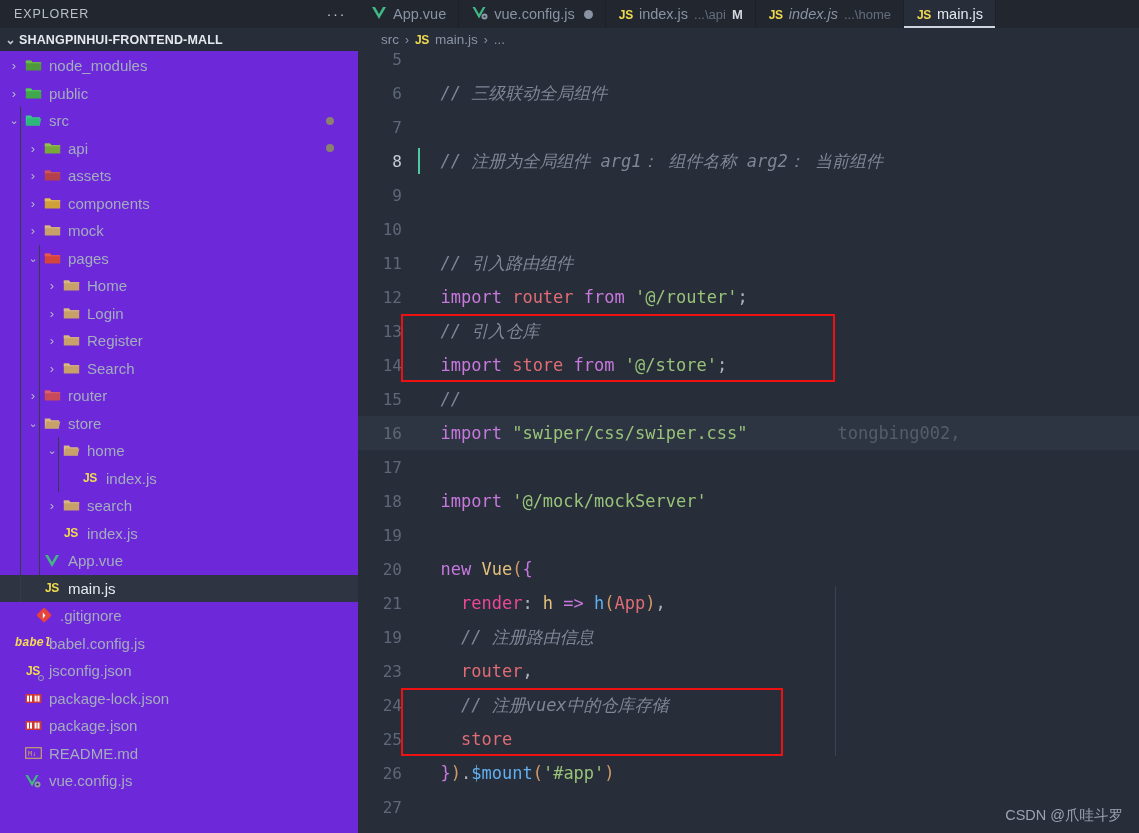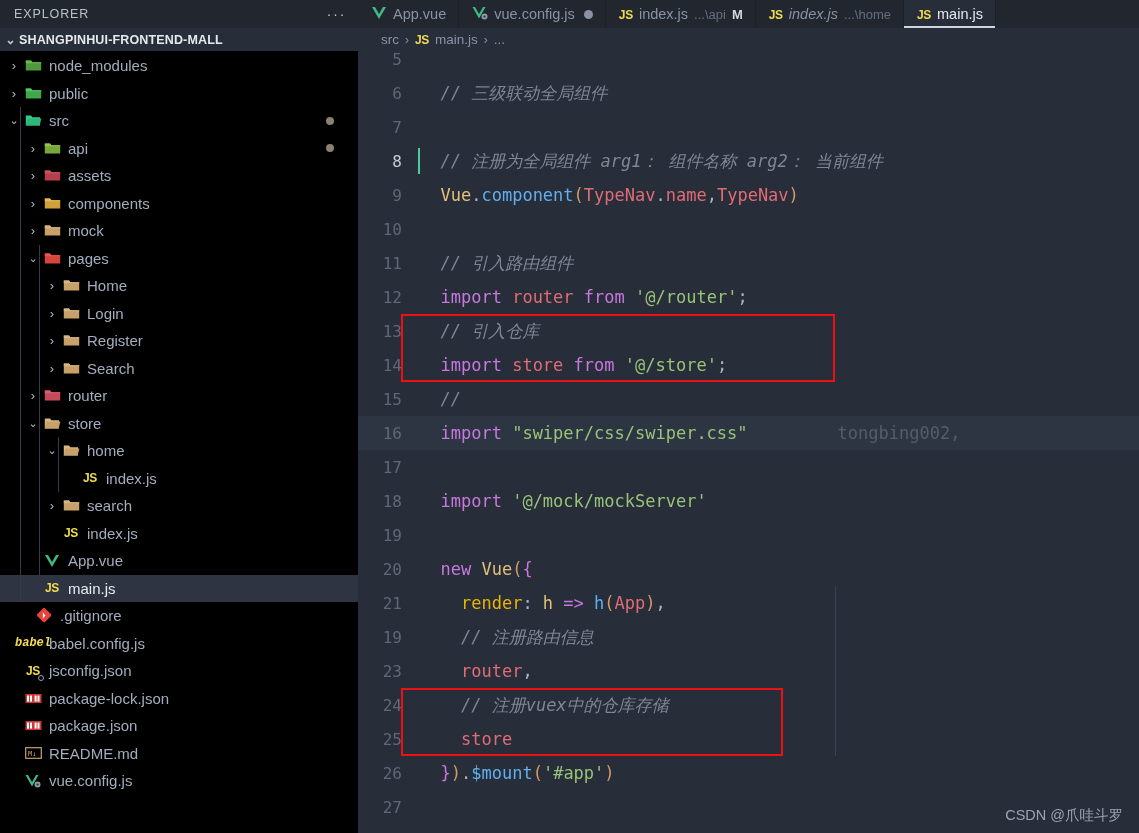--- a/index.html
+++ b/index.html
@@ -12,21 +12,21 @@
   #app {
     position: relative;
     width: 1139px; height: 833px;
     display: flex;
     background: #232834;
   }
 
   
   .sidebar {
     width: 358px; height: 833px;
-    background: #000000;
+    background: #6d28d9;
     display: flex; flex-direction: column;
     flex: 0 0 358px;
     position: relative;
   }
   .sb-header {
     height: 28px;
     display: flex; align-items: center;
     padding: 0 12px 0 14px;
     color: #b9c0cb;
     font-size: 12.5px;
@@ -191,21 +191,21 @@
   
   .kw  { color: #c678dd; }
   .var { color: #e06c75; }
   .str { color: #98c379; }
   .cmt { color: #7f8696; font-style: italic; text-align: center; }
   .fn  { color: #61afef; }
   .cls { color: #e5c07b; }
   .pun { color: #abb2bf; }
   .par { color: #d19a66; }
   .par2{ color: #c678dd; }
-  .prop{ color: #eab308; }
+  .prop{ color: #ec4899; }
   .blame {
     color: #555d6c;
     font-size: 17px;
   }
 
   
   .redbox {
     position: absolute;
     border: 2px solid #ee1111;
     pointer-events: none;
@@ -552,21 +552,21 @@
       <span class="sep">›</span>
       <span>...</span>
     </div>
 
     <div class="editor" id="editor">
       <div class="codelines" id="codelines">
           <div class="cline"><span class="lnum">5</span><span class="ctext"></span></div>
           <div class="cline"><span class="lnum">6</span><span class="ctext"><span class="pun">  </span><span class="cmt">// 三级联动全局组件</span></span></div>
           <div class="cline"><span class="lnum">7</span></div>
           <div class="cline cur"><span class="lnum">8</span><span class="ctext"><span class="pun">  </span><span class="cmt">// 注册为全局组件 arg1： 组件名称 arg2： 当前组件</span></span><span class="cursor-mark"></span></div>
-          <div class="cline"><span class="lnum">9</span><span class="ctext"><span class="pun">  </span><span class="cls">Vue</span><span class="pun">.</span><span class="fn">component</span><span class="par">(</span><span class="var">TypeNav</span><span class="pun">.</span><span class="var">name</span><span class="pun">,</span><span class="var">TypeNav</span><span class="par">)</span></span></div>
+          <div class="cline"><span class="lnum">9</span></div>
           <div class="cline"><span class="lnum">10</span><span class="ctext"></span></div>
           <div class="cline"><span class="lnum">11</span><span class="ctext"><span class="pun">  </span><span class="cmt">// 引入路由组件</span></span></div>
           <div class="cline"><span class="lnum">12</span><span class="ctext"><span class="pun">  </span><span class="kw">import</span><span class="pun"> </span><span class="var">router</span><span class="pun"> </span><span class="kw">from</span><span class="pun"> </span><span class="str">'@/router'</span><span class="pun">;</span></span></div>
           <div class="cline"><span class="lnum">13</span><span class="ctext"><span class="pun">  </span><span class="cmt">// 引入仓库</span></span></div>
           <div class="cline"><span class="lnum">14</span><span class="ctext"><span class="pun">  </span><span class="kw">import</span><span class="pun"> </span><span class="var">store</span><span class="pun"> </span><span class="kw">from</span><span class="pun"> </span><span class="str">'@/store'</span><span class="pun">;</span></span></div>
           <div class="cline"><span class="lnum">15</span><span class="ctext"><span class="pun">  </span><span class="cmt">//</span></span></div>
           <div class="cline hl"><span class="lnum">16</span><span class="ctext"><span class="pun">  </span><span class="kw">import</span><span class="pun"> </span><span class="str">"swiper/css/swiper.css"</span></span><span class="blame" style="margin-left: 90px;">tongbing002,</span></div>
           <div class="cline"><span class="lnum">17</span><span class="ctext"></span></div>
           <div class="cline"><span class="lnum">18</span><span class="ctext"><span class="pun">  </span><span class="kw">import</span><span class="pun"> </span><span class="str">'@/mock/mockServer'</span></span></div>
           <div class="cline"><span class="lnum">19</span><span class="ctext"></span></div>

